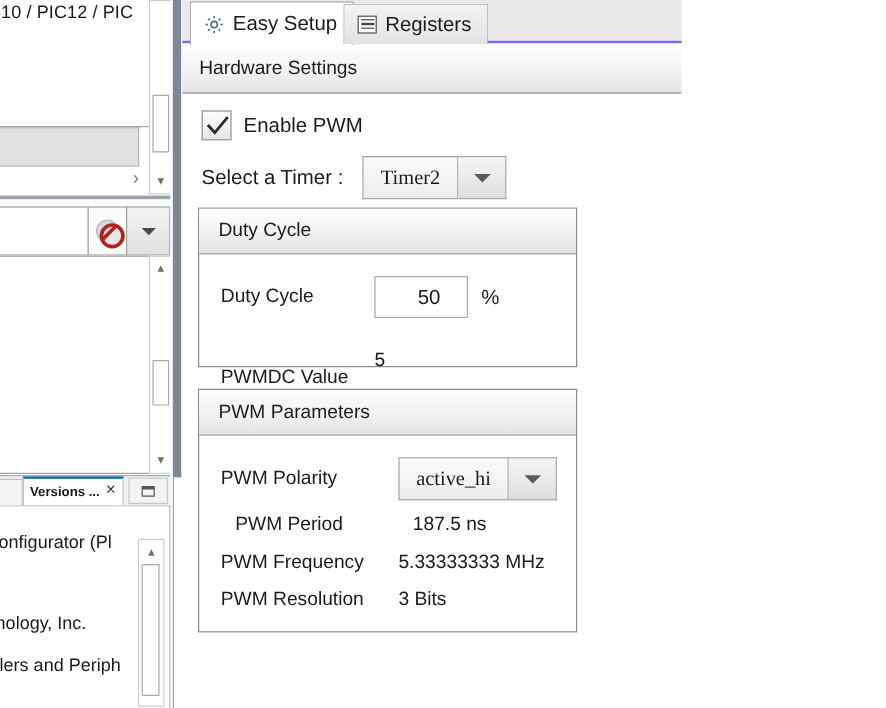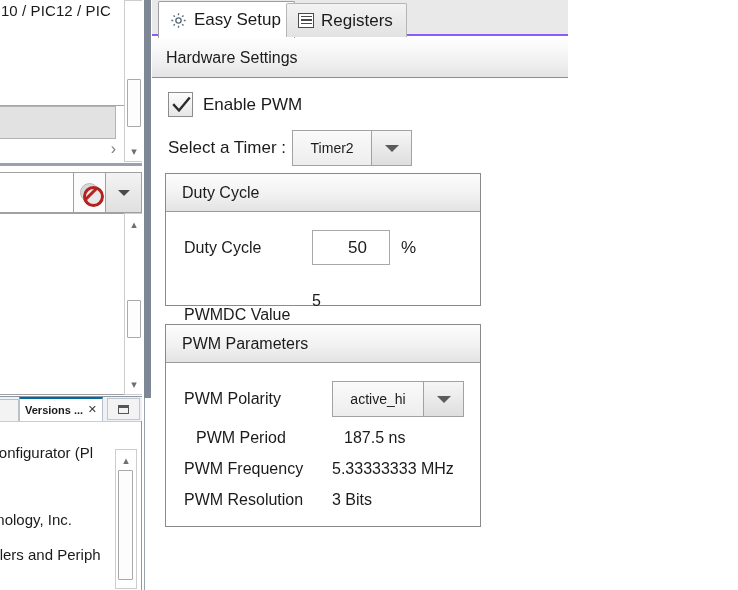--- a/index.html
+++ b/index.html
@@ -137,26 +137,26 @@
   .cb-row { position:absolute; left:16px; top:92px; display:flex; align-items:center; gap:10px; }
   .checkbox {
     width:25px; height:25px;
     background:linear-gradient(to bottom,#fdfdfd,#e6e6e6);
     border:1px solid #8c8c8c; position:relative;
   }
   .checkbox svg { position:absolute; left:3px; top:3px; }
   .cb-label { font-size:17px; color:#1b1b1b; }
 
   .timer-row { position:absolute; left:16px; top:130px; display:flex; align-items:center; }
-  .timer-label { font-size:17px; color:#1b1b1b; margin-right:6px; }
+  .timer-label { font-size:17px; color:#1b1b1b; margin-right:16px; }
   .combo { display:flex; height:36px; }
   .combo-text {
     min-width:80px; height:36px; background:linear-gradient(to bottom,#fafafa,#ededed);
     border:1px solid #a2a2a2; display:flex; align-items:center; justify-content:center;
-    font-size:14px; color:#1b1b1b; padding:0 10px;
+    font-size:17px; color:#1b1b1b; padding:0 10px;font-family:Liberation Serif, serif;
   }
   .combo-btn {
     width:40px; height:36px; background:linear-gradient(to bottom,#f6f6f6,#dedede);
     border:1px solid #a2a2a2; border-left:none; display:flex; align-items:center; justify-content:center;
   }
   .combo-arrow { width:0;height:0;border-left:7px solid transparent;border-right:7px solid transparent;border-top:7px solid #5a5a5a; }
 
   
   .group { position:absolute; background:#ffffff; border:1px solid #8a8a8a; }
   .group-title {

